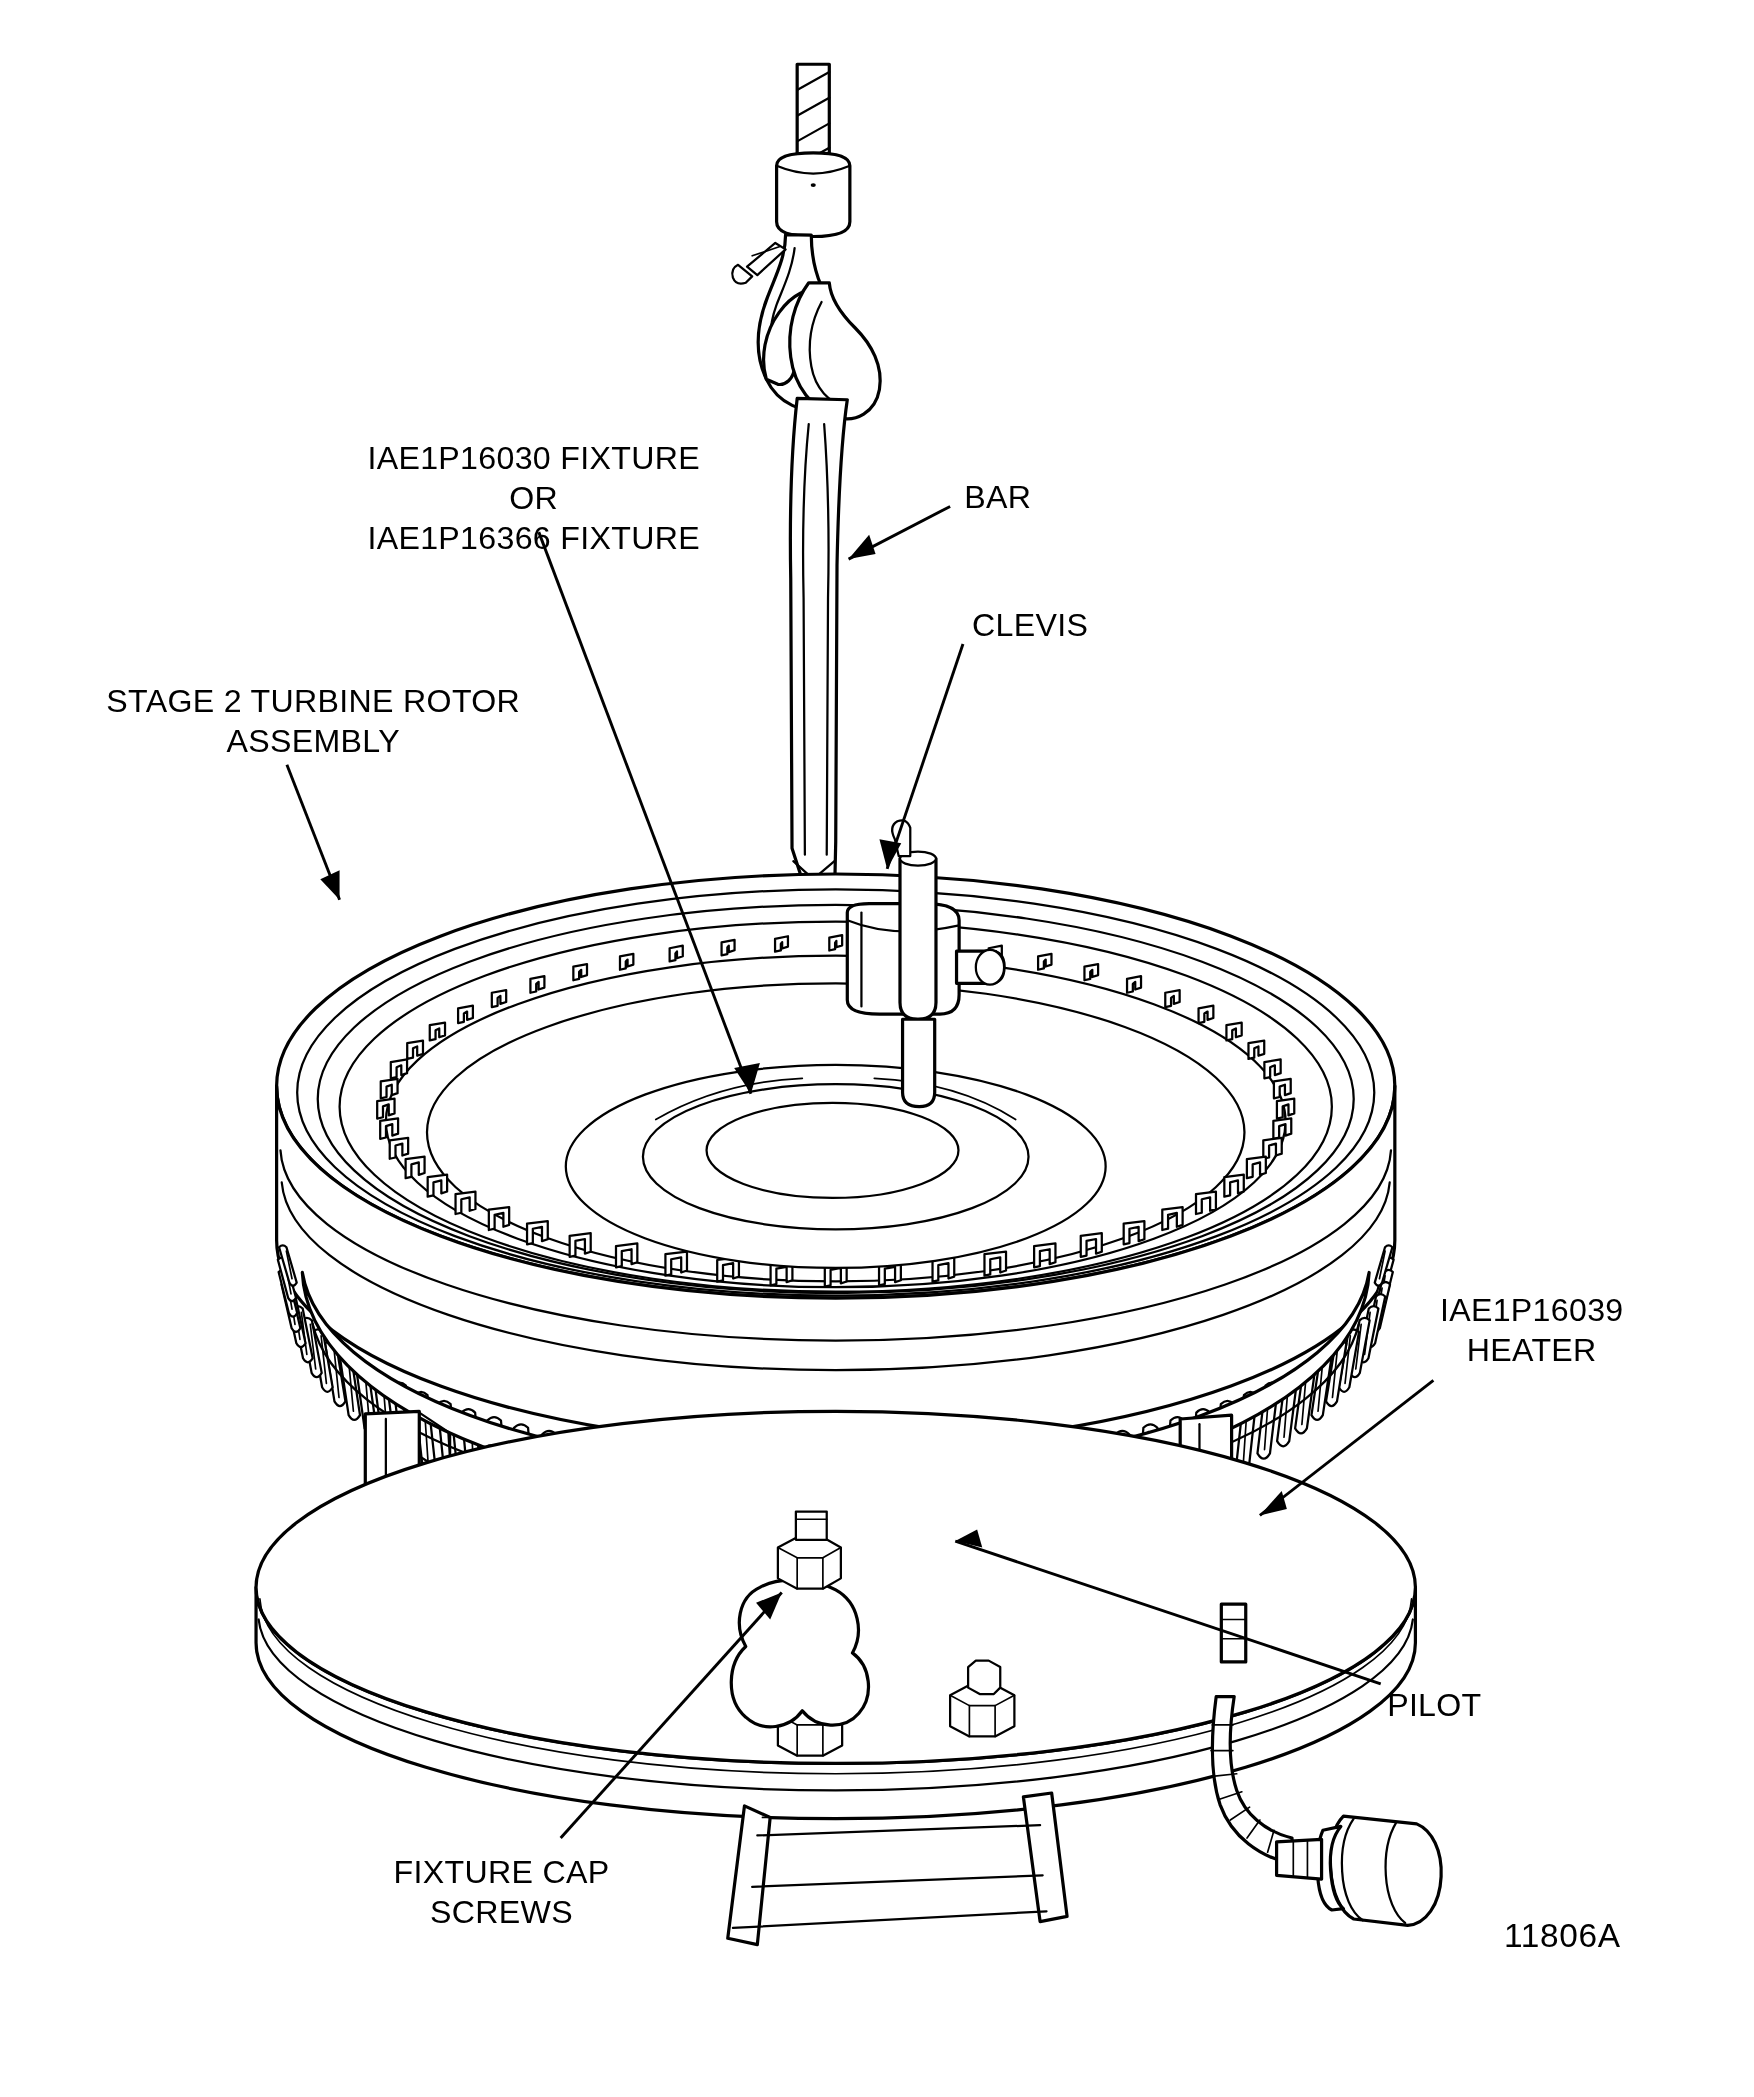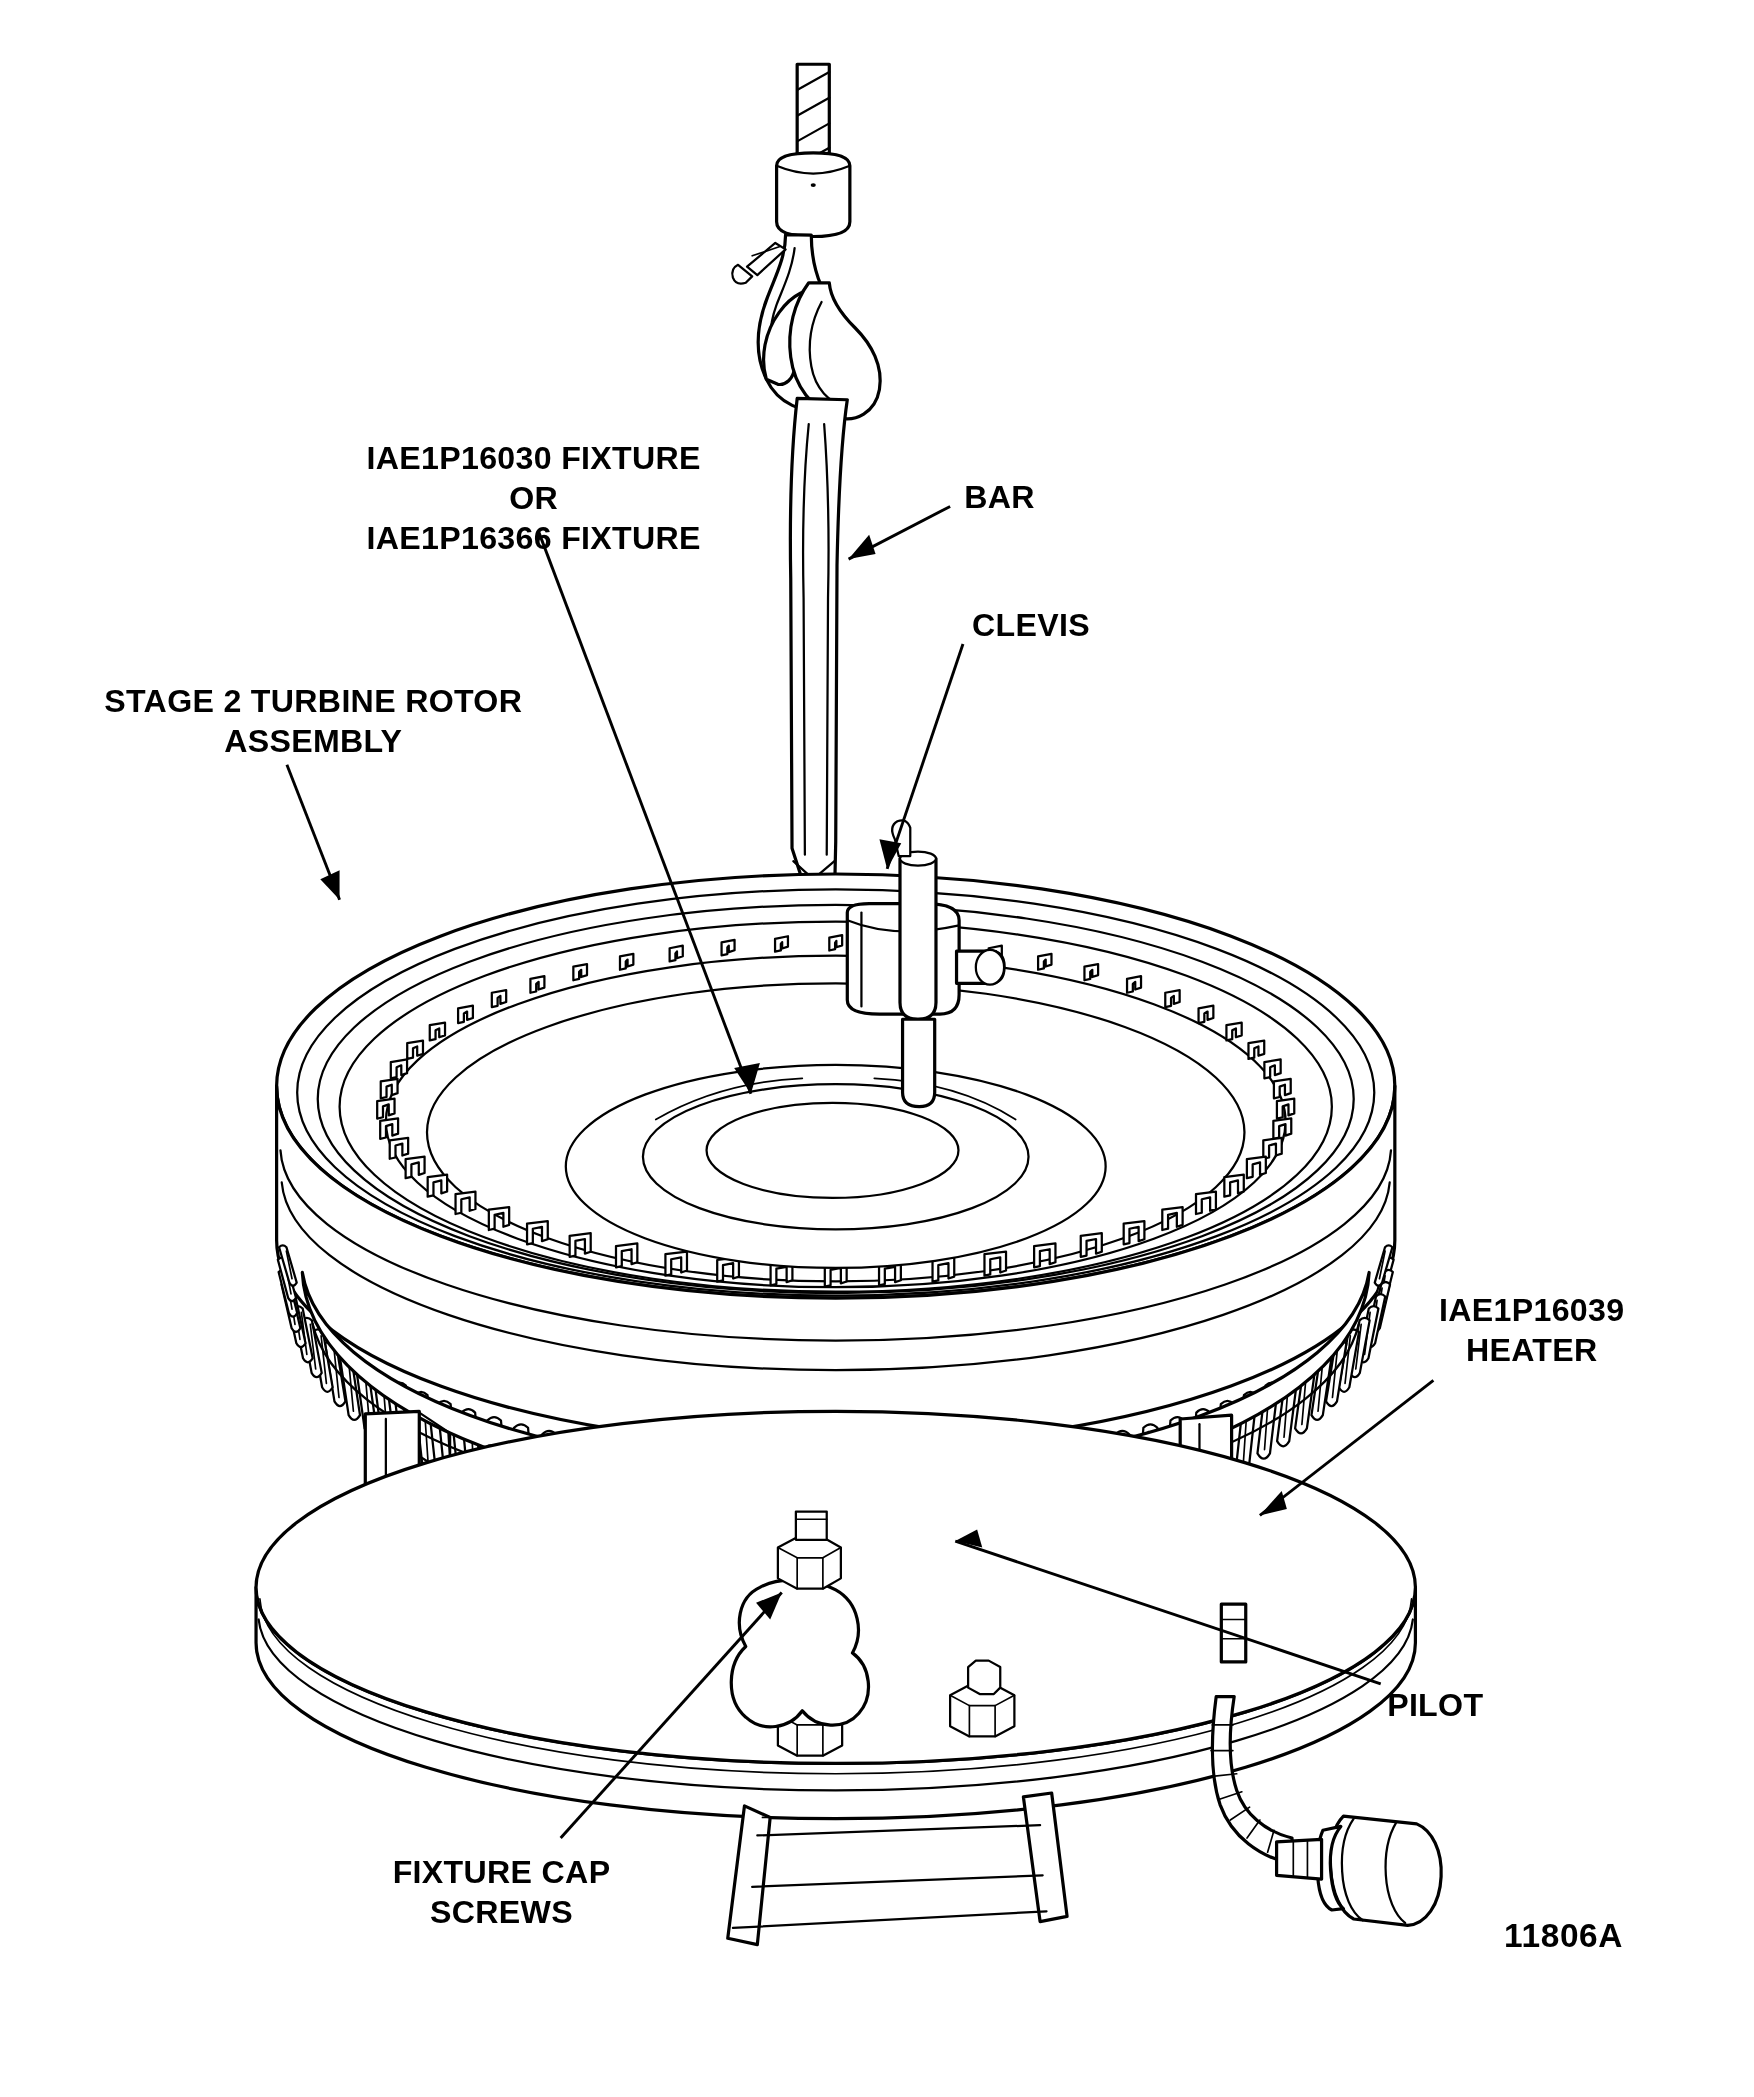--- a/index.html
+++ b/index.html
@@ -14,21 +14,20 @@
     position: relative;
     overflow: hidden;
     font-family: "Liberation Sans", sans-serif;
     color: #000000;
   }
   #figure-root {
     position: absolute;
     inset: 0;
     width: 1755px;
     height: 1793px;
-    font-weight: bold;
   }
   svg#drawing {
     display: block;
     width: 1755px;
     height: 2097px;
   }
   .ln-thin {
     fill: none;
     stroke: #000000;
     stroke-width: 3.5;

